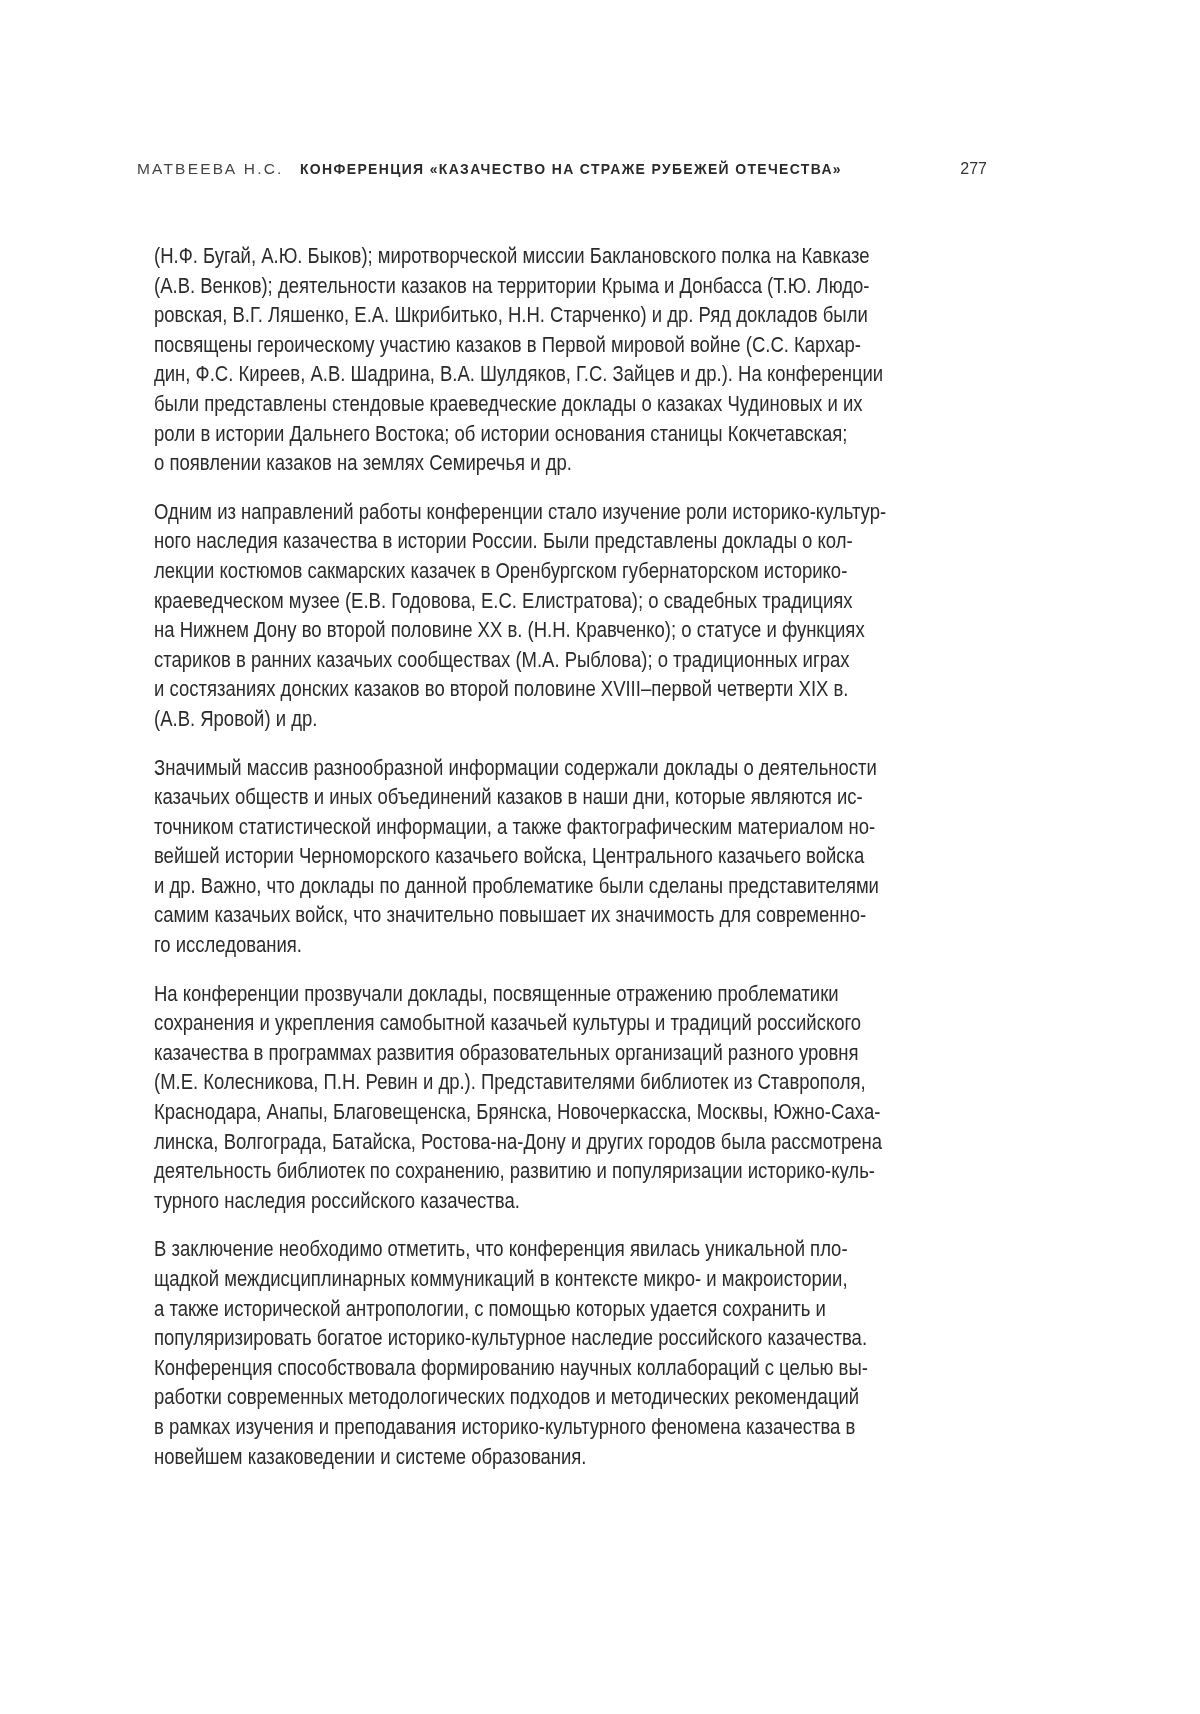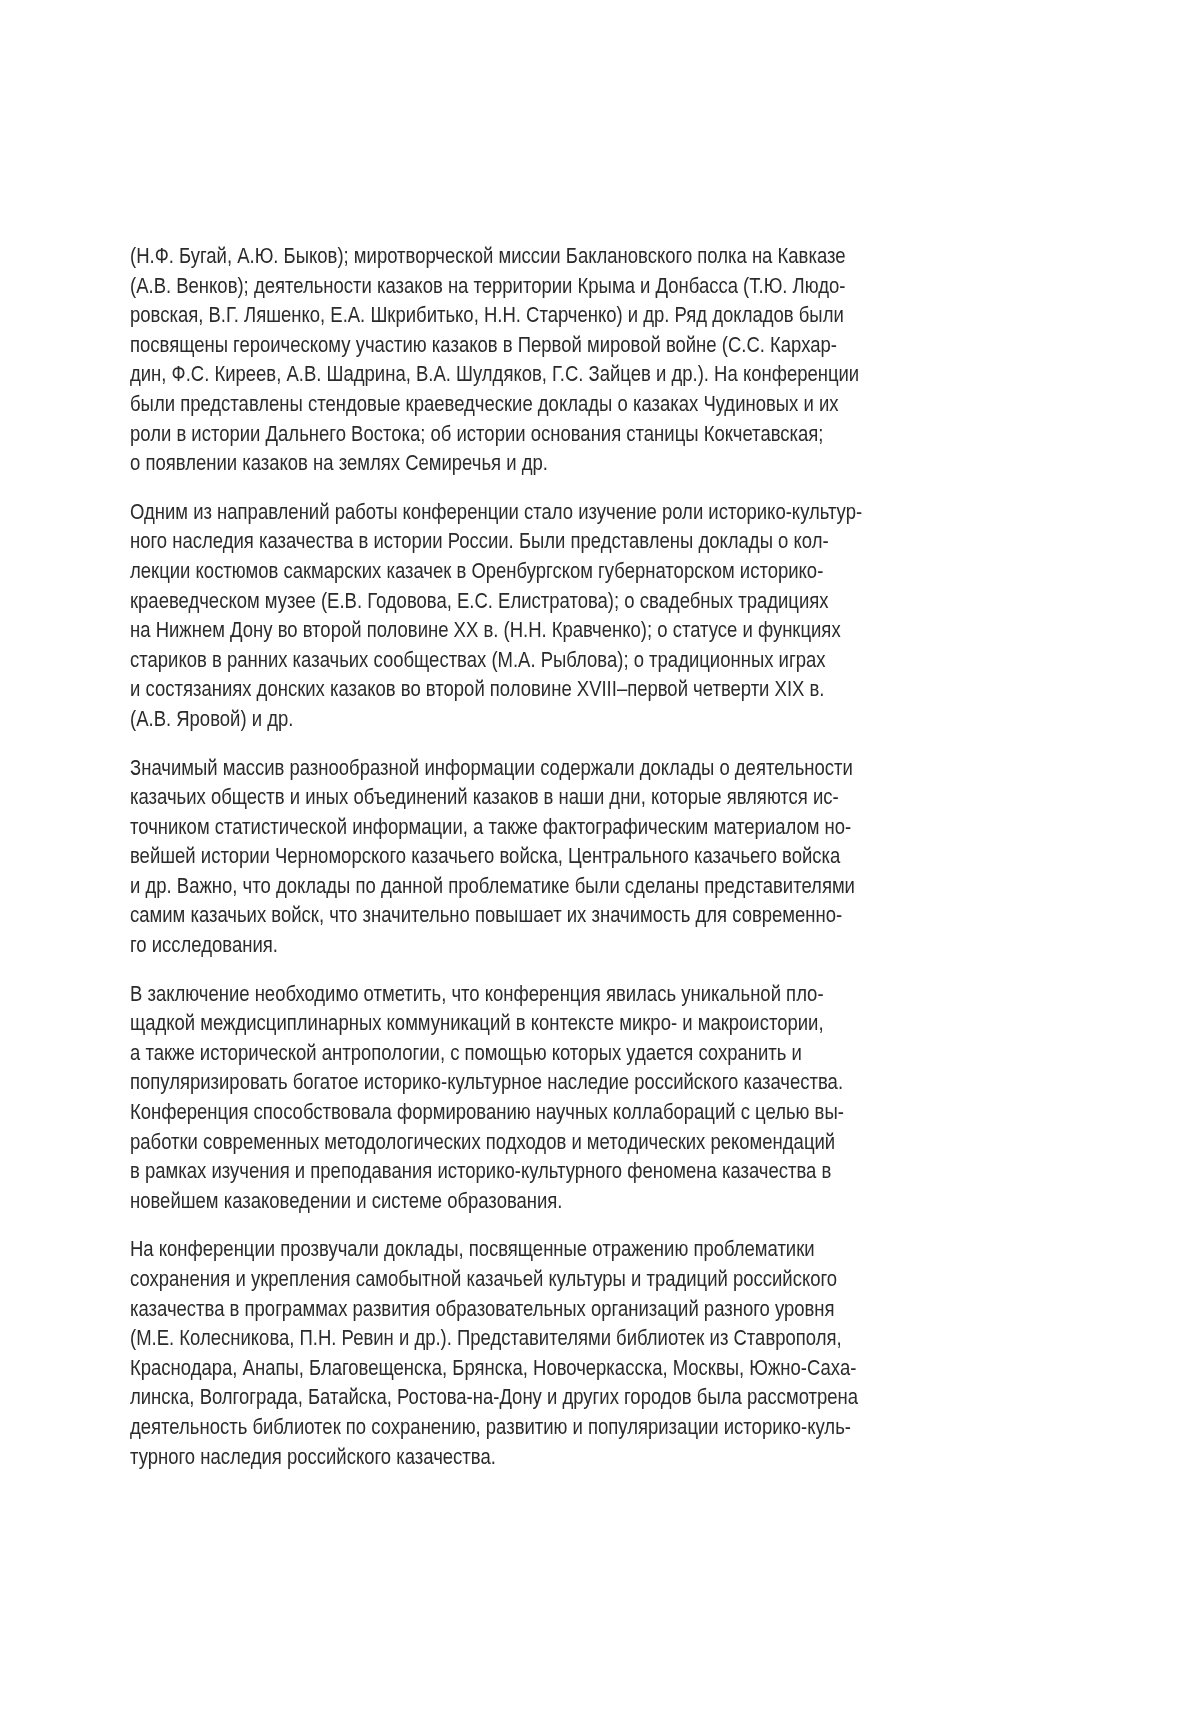--- a/index.html
+++ b/index.html
@@ -7,31 +7,36 @@
   .page { position: absolute; left: 0; top: 0; width: 1200px; height: 1714px; background: #fff; }
   .running-head {
     position: absolute; left: 137px; top: 160px; width: 850px; height: 24px;
     font-family: "Liberation Sans", sans-serif; font-size: 15.5px; color: #3a3a3a;
     letter-spacing: 1.6px; white-space: nowrap;
   }
   .running-head .author { font-weight: normal; letter-spacing: 2.2px; color: #444; }
   .running-head .title { font-weight: bold; color: #2a2a2a; letter-spacing: 1.5px; margin-left: 10px; transform: scaleX(0.9); display: inline-block; transform-origin: left center; }
   .running-head .folio { position: absolute; right: 0; top: 0; letter-spacing: 0; font-size: 16px; color: #333; }
   .body-text {
-    position: absolute; left: 130px; top: 242px; width: 850px;
+    position: absolute; left: 154px; top: 242px; width: 850px;
     font-family: "Liberation Sans", sans-serif; font-size: 21.5px; line-height: 29.6px; color: #2b2b2b;
   }
   .para { margin: 0 0 19px 0; }
   .line { display: block; white-space: nowrap; transform-origin: left center; transform: scaleX(0.86); }
 </style>
 </head>
 <body>
 
 <div class="page">
 
+  <div class="running-head">
+    <span class="author">МАТВЕЕВА Н.С.</span>
+    <span class="title">КОНФЕРЕНЦИЯ «КАЗАЧЕСТВО НА СТРАЖЕ РУБЕЖЕЙ ОТЕЧЕСТВА»</span>
+    <span class="folio">277</span>
+  </div>
 
   <div class="body-text">
     <p class="para">
       <span class="line">(Н.Ф. Бугай, А.Ю. Быков); миротворческой миссии Баклановского полка на Кавказе</span>
       <span class="line">(А.В. Венков); деятельности казаков на территории Крыма и Донбасса (Т.Ю. Людо-</span>
       <span class="line">ровская, В.Г. Ляшенко, Е.А. Шкрибитько, Н.Н. Старченко) и др. Ряд докладов были</span>
       <span class="line">посвящены героическому участию казаков в Первой мировой войне (С.С. Кархар-</span>
       <span class="line">дин, Ф.С. Киреев, А.В. Шадрина, В.А. Шулдяков, Г.С. Зайцев и др.). На конференции</span>
       <span class="line">были представлены стендовые краеведческие доклады о казаках Чудиновых и их</span>
       <span class="line">роли в истории Дальнего Востока; об истории основания станицы Кокчетавская;</span>
@@ -50,34 +55,34 @@
     <p class="para">
       <span class="line">Значимый массив разнообразной информации содержали доклады о деятельности</span>
       <span class="line">казачьих обществ и иных объединений казаков в наши дни, которые являются ис-</span>
       <span class="line">точником статистической информации, а также фактографическим материалом но-</span>
       <span class="line">вейшей истории Черноморского казачьего войска, Центрального казачьего войска</span>
       <span class="line">и др. Важно, что доклады по данной проблематике были сделаны представителями</span>
       <span class="line">самим казачьих войск, что значительно повышает их значимость для современно-</span>
       <span class="line">го исследования.</span>
     </p>
     <p class="para">
+      <span class="line">На конференции прозвучали доклады, посвященные отражению проблематики</span>
+      <span class="line">сохранения и укрепления самобытной казачьей культуры и традиций российского</span>
+      <span class="line">казачества в программах развития образовательных организаций разного уровня</span>
+      <span class="line">(М.Е. Колесникова, П.Н. Ревин и др.). Представителями библиотек из Ставрополя,</span>
+      <span class="line">Краснодара, Анапы, Благовещенска, Брянска, Новочеркасска, Москвы, Южно-Саха-</span>
+      <span class="line">линска, Волгограда, Батайска, Ростова-на-Дону и других городов была рассмотрена</span>
+      <span class="line">деятельность библиотек по сохранению, развитию и популяризации историко-куль-</span>
+      <span class="line">турного наследия российского казачества.</span>
+    </p>
+    <p class="para">
       <span class="line">В заключение необходимо отметить, что конференция явилась уникальной пло-</span>
       <span class="line">щадкой междисциплинарных коммуникаций в контексте микро- и макроистории,</span>
       <span class="line">а также исторической антропологии, с помощью которых удается сохранить и</span>
       <span class="line">популяризировать богатое историко-культурное наследие российского казачества.</span>
       <span class="line">Конференция способствовала формированию научных коллабораций с целью вы-</span>
       <span class="line">работки современных методологических подходов и методических рекомендаций</span>
       <span class="line">в рамках изучения и преподавания историко-культурного феномена казачества в</span>
       <span class="line">новейшем казаковедении и системе образования.</span>
     </p>
-    <p class="para">
-      <span class="line">На конференции прозвучали доклады, посвященные отражению проблематики</span>
-      <span class="line">сохранения и укрепления самобытной казачьей культуры и традиций российского</span>
-      <span class="line">казачества в программах развития образовательных организаций разного уровня</span>
-      <span class="line">(М.Е. Колесникова, П.Н. Ревин и др.). Представителями библиотек из Ставрополя,</span>
-      <span class="line">Краснодара, Анапы, Благовещенска, Брянска, Новочеркасска, Москвы, Южно-Саха-</span>
-      <span class="line">линска, Волгограда, Батайска, Ростова-на-Дону и других городов была рассмотрена</span>
-      <span class="line">деятельность библиотек по сохранению, развитию и популяризации историко-куль-</span>
-      <span class="line">турного наследия российского казачества.</span>
-    </p>
   </div>
 
 </div>
 
 </body></html>

